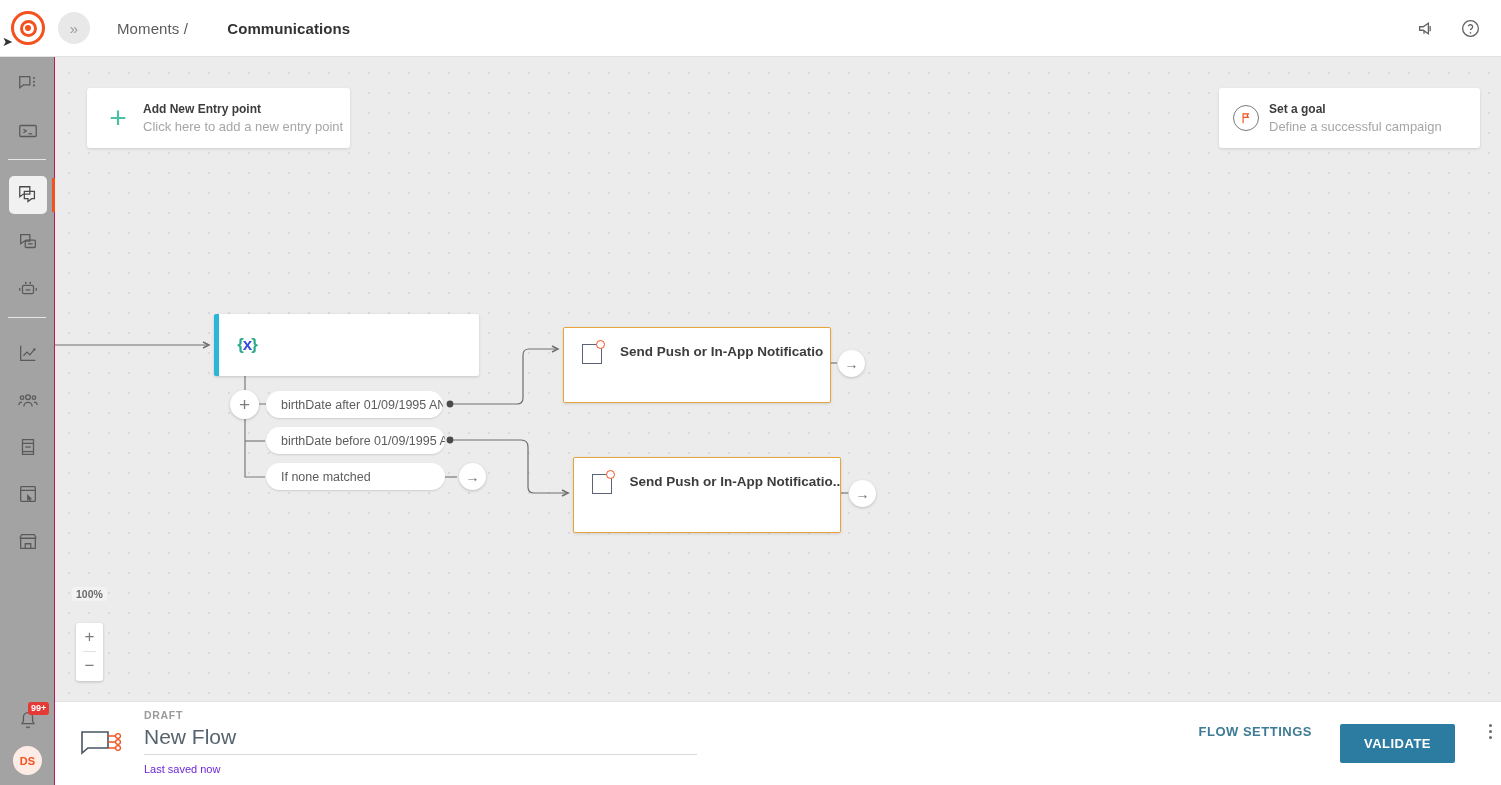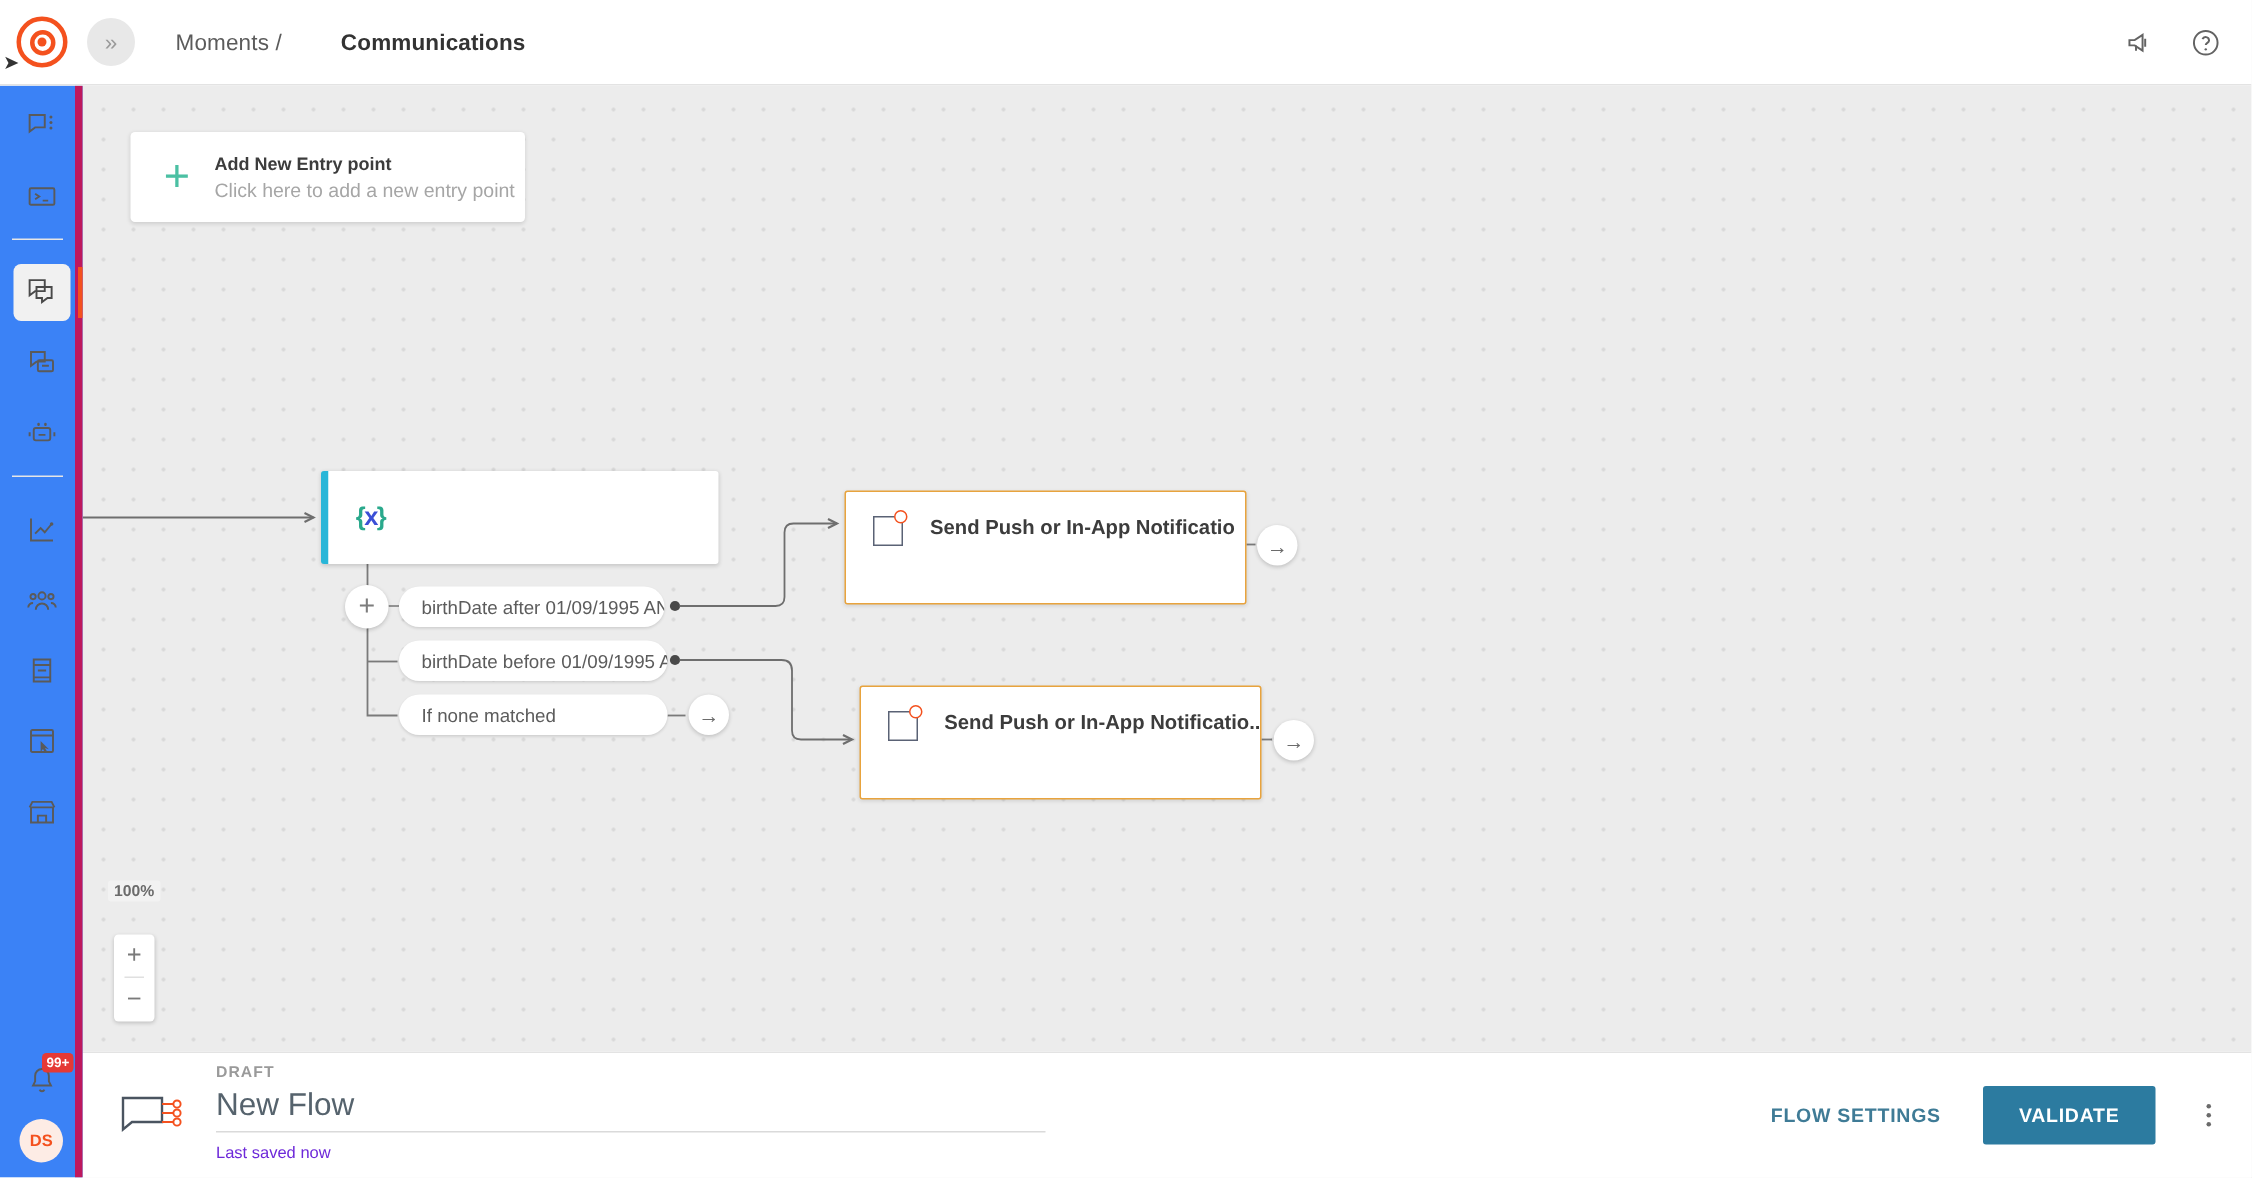--- a/index.html
+++ b/index.html
@@ -37,21 +37,21 @@
   .breadcrumb .sep { color: #5b5b5b; }
   .breadcrumb .cur { color: #333; font-weight: bold; margin-left: 35px; }
   .topbar-right {
     margin-left: auto; display: flex; align-items: center; gap: 22px; padding-right: 20px;
   }
   .ticon { color: #636363; cursor: pointer; display: flex; }
 
   
   .leftnav {
     position: absolute; top: 57px; left: 0; width: 55px; height: 728px;
-    background: #3b82f6; border-right: 5px solid #be185d; z-index: 35; text-align: right;
+    background: #a3a3a3; border-right: 1px solid #be185d; z-index: 35; text-align: right;
   }
   .nav-group { padding-top: 8px; }
   .nav-sep { height: 1px; background: #e6e6e6; margin: 8px 8px; }
   .nav-item {
     position: relative; width: 55px; height: 38px; margin-bottom: 9px;
     display: flex; align-items: center; justify-content: center; cursor: pointer;
     color: #5a5a5a;
   }
   .nav-item .box {
     width: 38px; height: 38px; border-radius: 5px;
@@ -187,21 +187,21 @@
   .flow-meta { margin-left: 18px; width: 553px; }
   .flow-status {
     font-size: 10.5px; font-weight: bold; color: #9a9a9a; letter-spacing: .7px; line-height: 14px;
   }
   .flow-name {
     font-size: 21px; color: #56636d; line-height: 30px; border: none; outline: none;
     width: 100%; background: transparent; font-family: "Liberation Sans", sans-serif;
     border-bottom: 1px solid #dadada; padding-bottom: 2px;
   }
   .flow-saved { font-size: 11px; color: #6d28d9; line-height: 20px; margin-top: 4px; }
-  .bottom-right { margin-left: auto; display: flex; align-items: center; padding-right: 18px; }
+  .bottom-right { margin-left: auto; display: flex; align-items: flex-start; }
   .flow-settings {
     font-size: 13px; font-weight: bold; color: #3f7b96; letter-spacing: .5px;
     cursor: pointer; margin-right: 28px;
   }
   .validate-btn {
     background: #2c7ba0; color: #fff; font-size: 13px; font-weight: bold; letter-spacing: .5px;
     border: none; padding: 12px 24px; border-radius: 2px; cursor: pointer;
     font-family: "Liberation Sans", sans-serif;
   }
   .kebab {
@@ -399,20 +399,32 @@
     </svg>
 
     <div class="card entry-card">
       <div class="plus-ic">+</div>
       <div class="card-txt">
         <div class="card-title">Add New Entry point</div>
         <div class="card-sub">Click here to add a new entry point</div>
       </div>
     </div>
 
+    <div class="card goal-card">
+      <div class="goal-ic">
+        <svg width="14" height="14" viewBox="0 0 24 24" fill="none" stroke="#f4511e" stroke-width="2">
+          <path d="M7 21V4"></path>
+            <path d="M7 5h9l-2 3 2 3H7"></path>
+        </svg>
+      </div>
+      <div class="card-txt">
+        <div class="card-title">Set a goal</div>
+        <div class="card-sub">Define a successful campaign</div>
+      </div>
+    </div>
 
     <div class="seg-node">
       <div class="seg-ic">
         <span>{</span><span class="xx">x</span><span>}</span>
       </div>
     </div>
 
     <div class="plus-circle">+</div>
 
     <div class="pill pill-1">birthDate after 01/09/1995 AN...</div>

